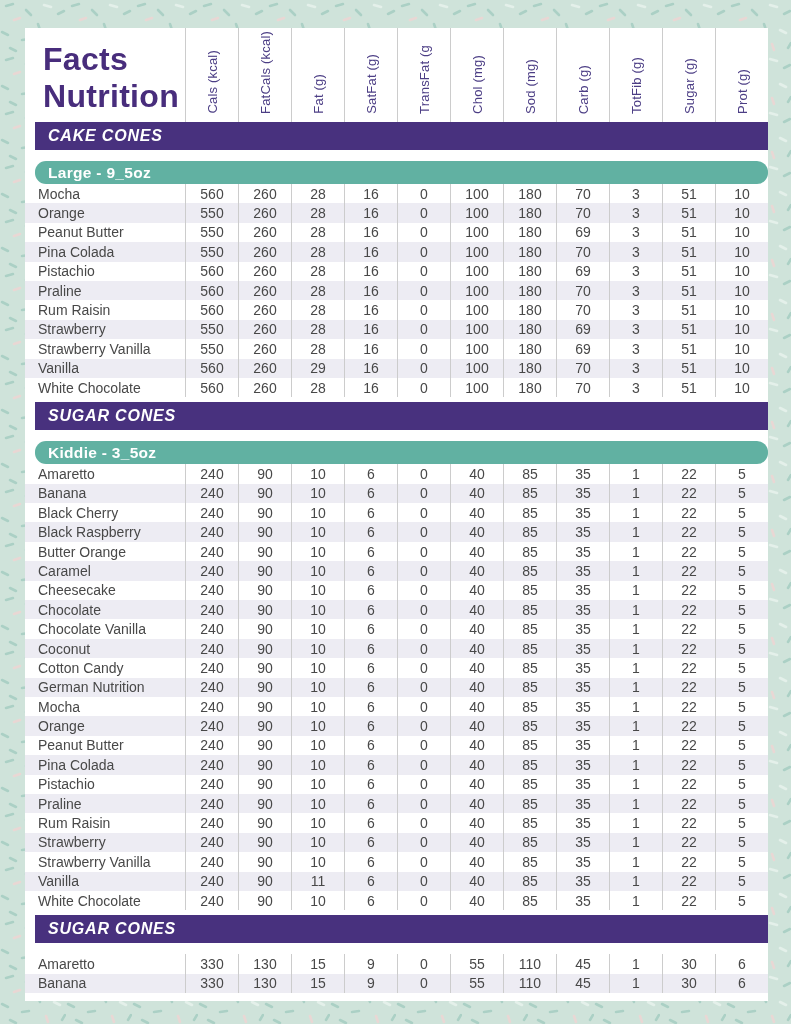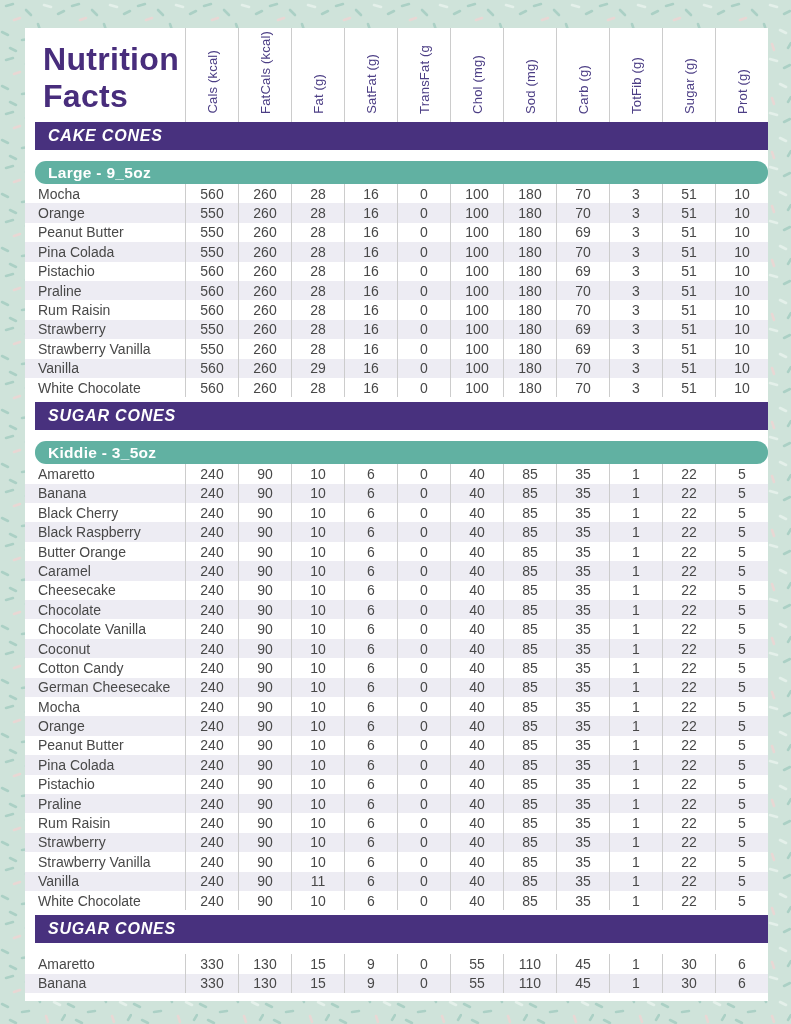--- a/index.html
+++ b/index.html
@@ -66,22 +66,22 @@
     </pattern>
   </defs>
   <rect x="0" y="0" width="791" height="1024" fill="#cfe3da"></rect>
   <rect x="0" y="0" width="791" height="1024" fill="url(#confetti)"></rect>
 </svg>
 
 <div class="card">
 
   <div class="thead">
     <div class="title-cell">
+      <div>Facts</div>
       <div>Nutrition</div>
-      <div>Facts</div>
     </div>
     <div class="hcell">
         <span>Cals (kcal)</span>
       </div>
     <div class="hcell">
         <span>FatCals (kcal)</span>
       </div>
     <div class="hcell">
         <span>Fat (g)</span>
       </div>
@@ -454,21 +454,21 @@
             <div class="cell val">0</div>
             <div class="cell val">40</div>
             <div class="cell val">85</div>
             <div class="cell val">35</div>
             <div class="cell val">1</div>
             <div class="cell val">22</div>
             <div class="cell val">5</div>
           </div>
 
   <div class="row">
-    <div class="cell name">German Cheesecake</div>
+    <div class="cell name">German Nutrition</div>
   <div class="cell val">240</div>
             <div class="cell val">90</div>
             <div class="cell val">10</div>
             <div class="cell val">6</div>
             <div class="cell val">0</div>
             <div class="cell val">40</div>
             <div class="cell val">85</div>
             <div class="cell val">35</div>
             <div class="cell val">1</div>
             <div class="cell val">22</div>

